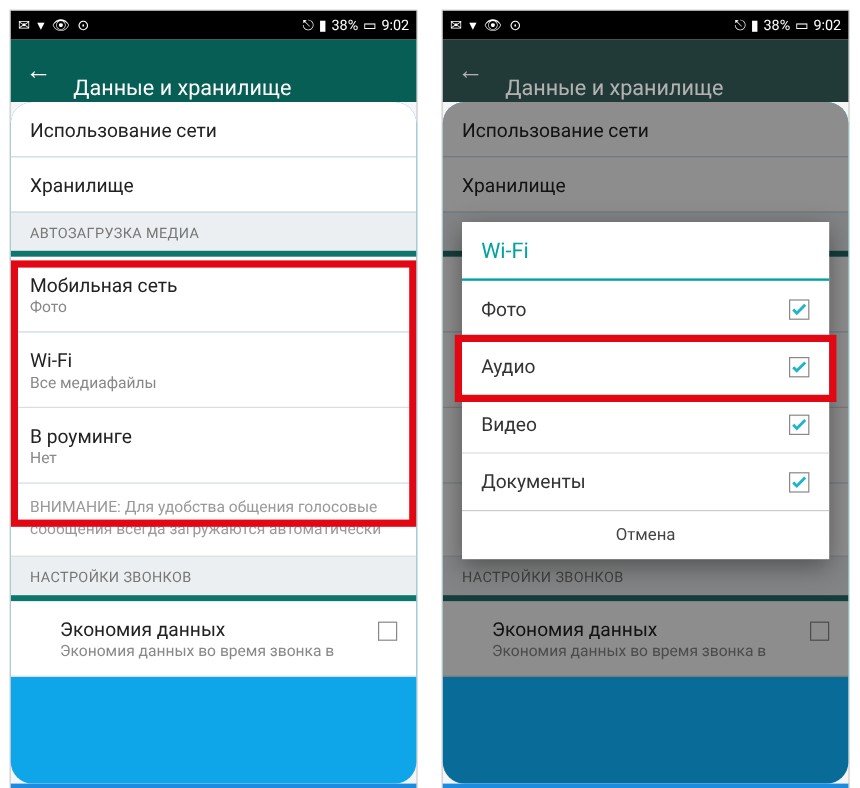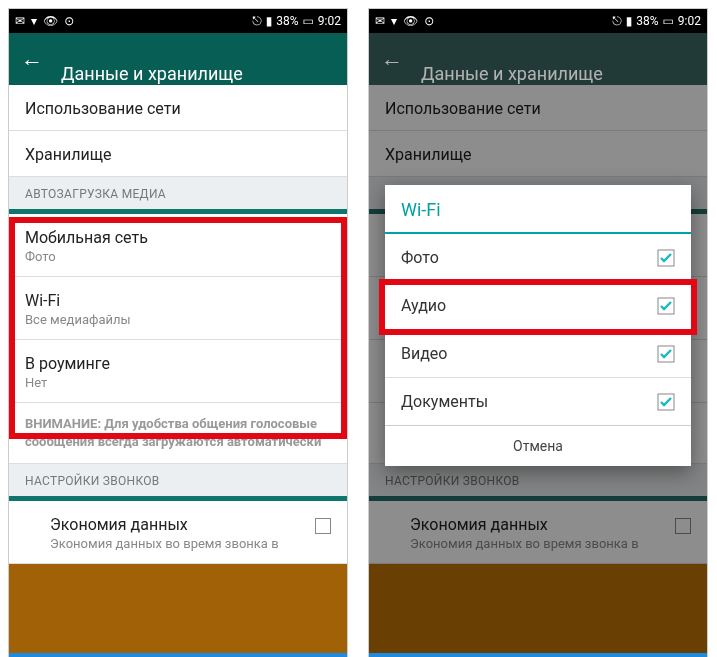--- a/index.html
+++ b/index.html
@@ -4,26 +4,26 @@
 <style>
   * { box-sizing: border-box; margin: 0; padding: 0; }
   body { background: #fff; font-family: Roboto, Arial, sans-serif; }
   .container { display: flex; gap: 20px; padding: 8px; }
   .phone { width: 340px; position: relative; background: #f5f5f5; border: 1px solid #ccc; }
   .statusbar { background: #000; color: #fff; height: 24px; display: flex; align-items: center; justify-content: space-between; padding: 0 6px; font-size: 12px; }
   .status-left { display: flex; gap: 6px; align-items: center; }
   .status-right { display: flex; gap: 4px; align-items: center; }
   .appbar { background: #075e54; color: #fff; height: 52px; display: flex; align-items: center; padding: 0 12px; gap: 18px; }
   .appbar .title { font-size: 18px; font-weight: 400; margin-top: 28px; }
-  .content { background: #a16207; position: relative; height: 568px; overflow: hidden; }
+  .content { background: #0ea5e9; position: relative; height: 568px; overflow: hidden; border-radius: 18px; }
   .row { padding: 14px 16px 12px; border-bottom: 1px solid #ddd; background: #fff; }
   .row .label { font-size: 16px; color: #222; }
   .row .sub { font-size: 13px; color: #888; margin-top: 2px; }
   .section-header { background: #eceff1; color: #777; font-size: 12px; padding: 10px 16px 8px; border-bottom: 5px solid #0f766e; text-transform: uppercase; letter-spacing: 0.3px; }
-  .info-text { color: #999; font-size: 13px; padding: 12px 16px; line-height: 1.4; background:#fff; border-bottom:1px solid #ddd;font-weight:bold;}
+  .info-text { color: #999; font-size: 13px; padding: 12px 16px; line-height: 1.4; background:#fff; border-bottom:1px solid #ddd;}
   .row-check { display: flex; justify-content: space-between; align-items: flex-start; }
   .row-check .txt { flex: 1; margin-left: 25px; }
   .chk-empty { width: 16px; height: 16px; border: 1.5px solid #888; margin-top: 3px; margin-left: 8px; }
   .highlight-box { position: absolute; border: 6px solid #e30613; pointer-events: none; z-index: 50; }
   .navbar { background: #1d8be0; height: 44px; display: flex; align-items: center; }
   .nav-slot { flex: 1; display:flex; align-items:center; justify-content:center; color:#fff; }
   .nav-left { width: 44px; background: #0f6fb8; display:flex; align-items:center; justify-content:center; color:#fff; font-size:11px; border-right:1px solid rgba(255,255,255,0.2);}
   
   .dim { position:absolute; inset:0; background: rgba(0,0,0,0.35); z-index: 10; }
   .dialog { position:absolute; left: 16px; right: 16px; top: 100px; background:#fff; z-index: 20; box-shadow: 0 6px 20px rgba(0,0,0,0.4); }

